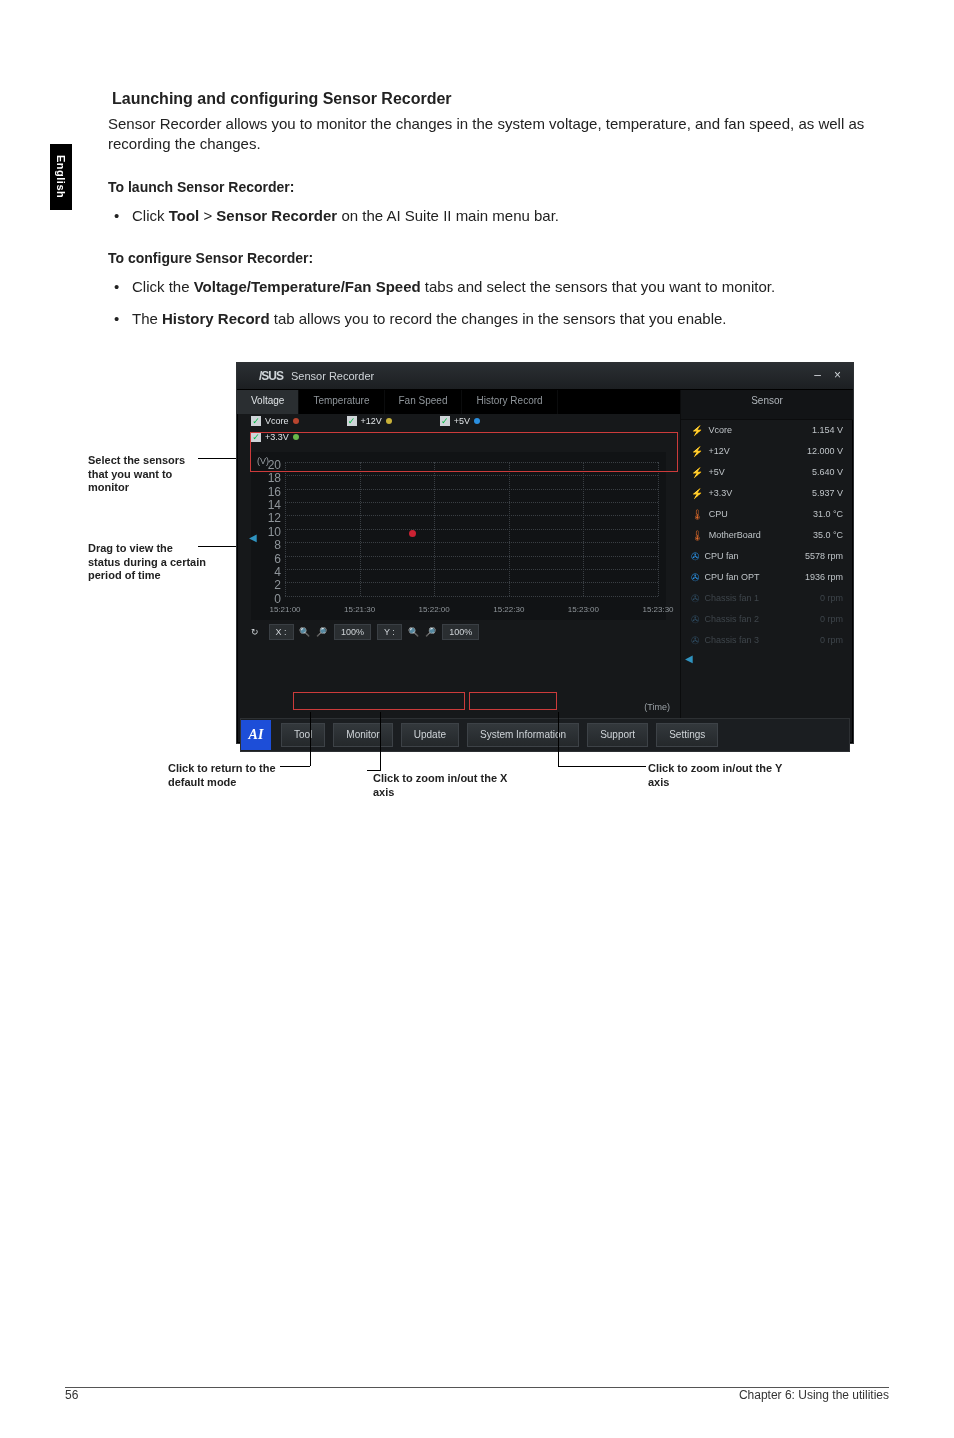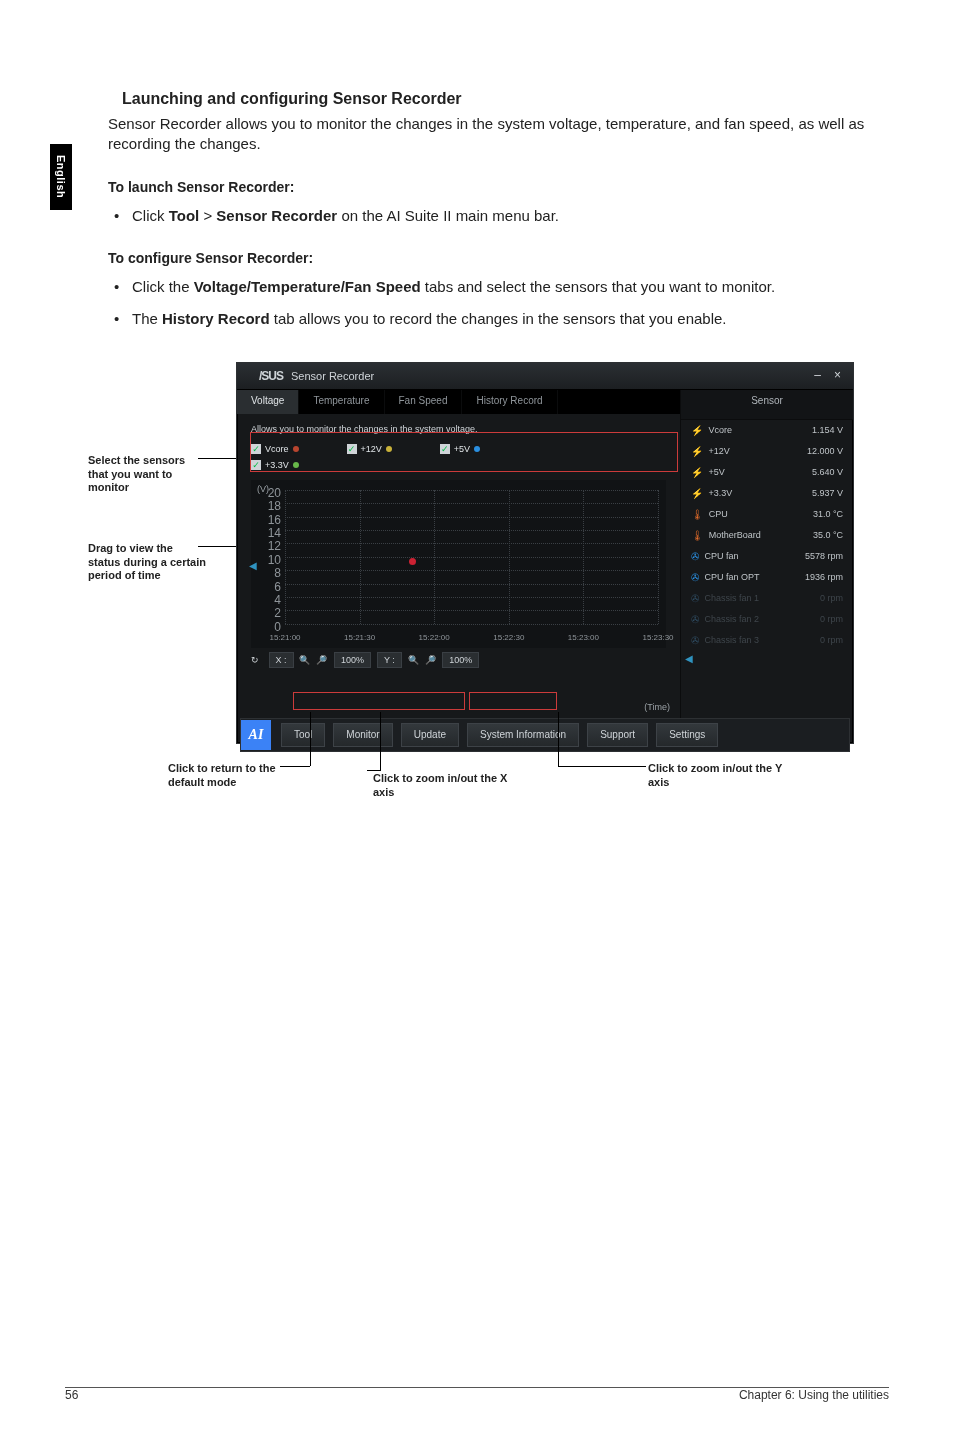--- a/index.html
+++ b/index.html
@@ -1,18 +1,18 @@
 <!DOCTYPE html>
 <html><head>
 <meta charset="utf-8">
 <style>
   html,body{margin:0;padding:0;background:#fff;font-family:Arial,Helvetica,sans-serif;color:#222}
   .page{width:954px;height:1438px;margin:0 auto;position:relative;box-sizing:border-box;padding:90px 65px 50px 108px}
   .side-tab{position:absolute;left:50px;top:144px;width:22px;height:66px;background:#000;color:#fff;font-size:11px;font-weight:bold;writing-mode:vertical-rl;text-orientation:mixed;display:flex;align-items:center;justify-content:center;letter-spacing:.5px}
-  .h2{font-weight:bold;font-size:16px;margin:0 14px 6px}
+  .h2{font-weight:bold;font-size:16px;margin:0 4px 6px}
   .intro{font-size:15px;margin:0 0 24px;line-height:1.35}
   .sub{font-weight:bold;font-size:14px;margin:0 0 10px}
   ul.b{margin:0 0 24px;padding-left:24px;list-style:none}
   ul.b li{position:relative;font-size:15px;line-height:1.45;margin-bottom:10px;text-align:left}
   ul.b li::before{content:"•";position:absolute;left:-18px;top:0}
   b{font-weight:bold}
   
   .diagram{position:relative;width:780px;height:460px;margin:10px 0 0 -20px}
   .callout{position:absolute;font-size:11px;font-weight:bold;line-height:1.25}
   .lead{position:absolute;background:#000;height:1px}
@@ -53,21 +53,21 @@
   .rhdr{height:24px;background:#121416;text-align:center;padding-top:5px;font-size:10px;color:#aeb4b9;border-bottom:1px solid #0b0c0d}
   .srow{display:flex;justify-content:space-between;align-items:center;padding:5px 10px;font-size:9px}
   .srow .n{display:flex;align-items:center;gap:5px}
   .bolt{color:#e0bf2a;font-size:10px}
   .therm{color:#e06b2a;font-size:10px}
   .fan{color:#2a8fe0;font-size:10px}
   .dim{color:#3e454b}
   .dim .fan{color:#2e4a5f}
   .rarrow{color:#2f93c0;text-align:left;padding:2px 4px;font-size:10px}
   .bbar{position:absolute;left:152px;bottom:62px;width:608px;height:32px;display:flex;align-items:center;background:#1b1e21;border:1px solid #2d3033}
-  .ai{width:30px;height:30px;background:#3b82f6;color:#fff;display:flex;align-items:center;justify-content:center;font-style:italic;font-weight:bold;font-family:Georgia,serif;font-size:14px;margin-right:6px}
+  .ai{width:30px;height:30px;background:#1d4ed8;color:#fff;display:flex;align-items:center;justify-content:center;font-style:italic;font-weight:bold;font-family:Georgia,serif;font-size:14px;margin-right:6px}
   .bb{flex:0 0 auto;margin:0 4px;background:linear-gradient(#33383c,#24282b);border:1px solid #3d4247;color:#cfd4d8;font-size:10px;height:22px;display:flex;align-items:center;padding:0 12px}
   .footer{position:absolute;left:65px;right:65px;bottom:36px;border-top:1px solid #555;padding-top:0;display:flex;justify-content:space-between;font-size:12px;color:#333}
 </style>
 </head>
 <body>
 
 <div class="page">
   <div class="side-tab">English</div>
 
   <div class="h2">Launching and configuring Sensor Recorder</div>
@@ -106,21 +106,20 @@
         <span class="tbtn" style="right:8px">×</span>
       </div>
       <div class="body">
         <div class="left">
           <div class="tabs">
             <div class="tab active">Voltage</div>
             <div class="tab">Temperature</div>
             <div class="tab">Fan Speed</div>
             <div class="tab">History Record</div>
           </div>
-          <div class="desc">Allows you to monitor the changes in the system voltage.</div>
 
           <div class="opts">
             <label class="opt">
                 <span class="ck">✓</span>
                 <span>Vcore</span>
                 <span class="dot" style="background:#b8452f"></span>
               </label>
             <label class="opt">
                 <span class="ck">✓</span>
                 <span>+12V</span>

